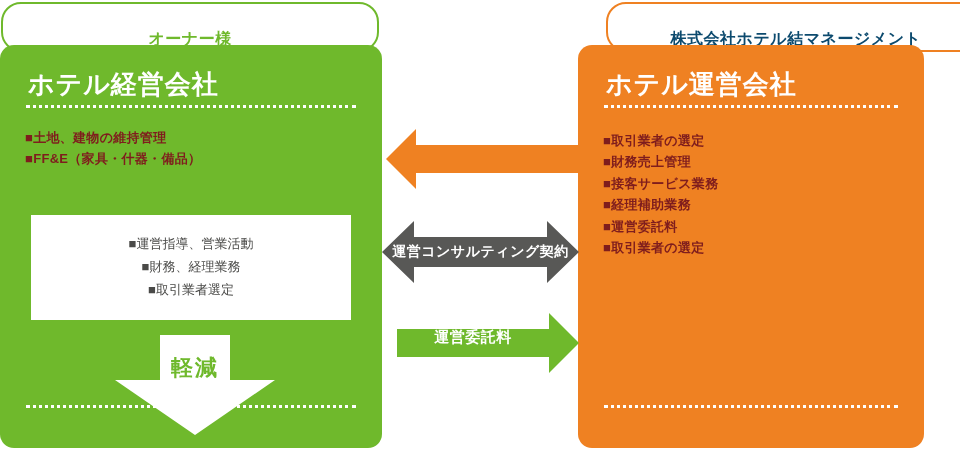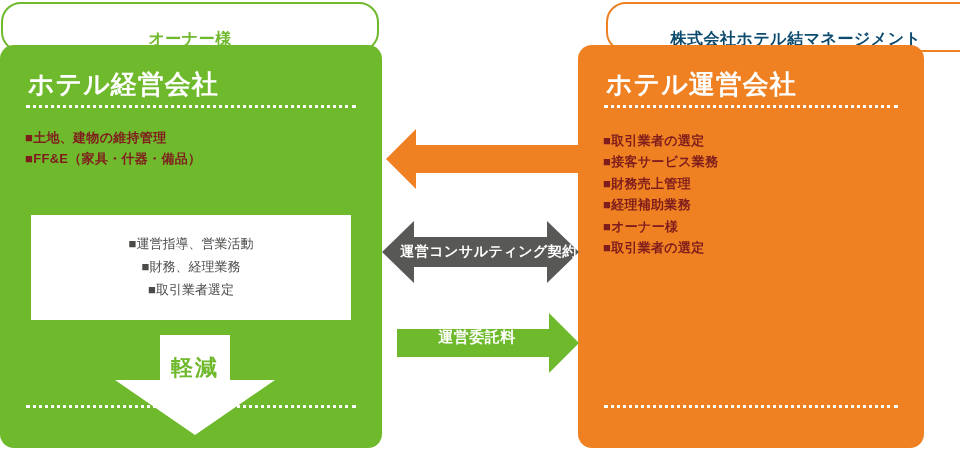--- a/index.html
+++ b/index.html
@@ -145,21 +145,20 @@
   .c-arrow-label {
     position: absolute;
     left: 0;
     width: 100%;
     text-align: center;
     color: #ffffff;
     font-weight: bold;
     font-size: 15px;
     letter-spacing: 0.5px;
     white-space: nowrap;
-    padding-left: 8px;
   }
 
   #arrow-revenue { left: 386px; top: 129px; width: 193px; height: 60px; }
   #arrow-revenue .c-arrow-label { top: 21px; padding-left: 30px; box-sizing: border-box; }
 
   #arrow-consulting { left: 382px; top: 221px; width: 197px; height: 62px; }
   #arrow-consulting .c-arrow-label { top: 22px; font-size: 14px; }
 
   #arrow-fee { left: 397px; top: 313px; width: 182px; height: 60px; }
   #arrow-fee .c-arrow-label { top: 15px; padding-right: 30px; box-sizing: border-box; }
@@ -203,24 +202,24 @@
 </div>
 
 <div class="panel" id="panel-right">
 
   <h2 class="panel-title">ホテル運営会社</h2>
 
   <div class="dotted dotted-top"></div>
 
   <div class="bullets" id="bullets-right">
     <div>■取引業者の選定</div>
+    <div>■財務売上管理</div>
     <div>■接客サービス業務</div>
-    <div>■財務売上管理</div>
     <div>■経理補助業務</div>
-    <div>■オーナー様</div>
+    <div>■運営委託料</div>
     <div>■取引業者の選定</div>
   </div>
 
   <div class="dotted dotted-bottom"></div>
 </div>
 
 <div class="c-arrow" id="arrow-revenue">
   <svg width="193" height="60" viewBox="0 0 193 60" xmlns="http://www.w3.org/2000/svg">
     <polygon points="0,30 30,0 30,16 193,16 193,44 30,44 30,60" fill="#EF8122"></polygon>
   </svg>

